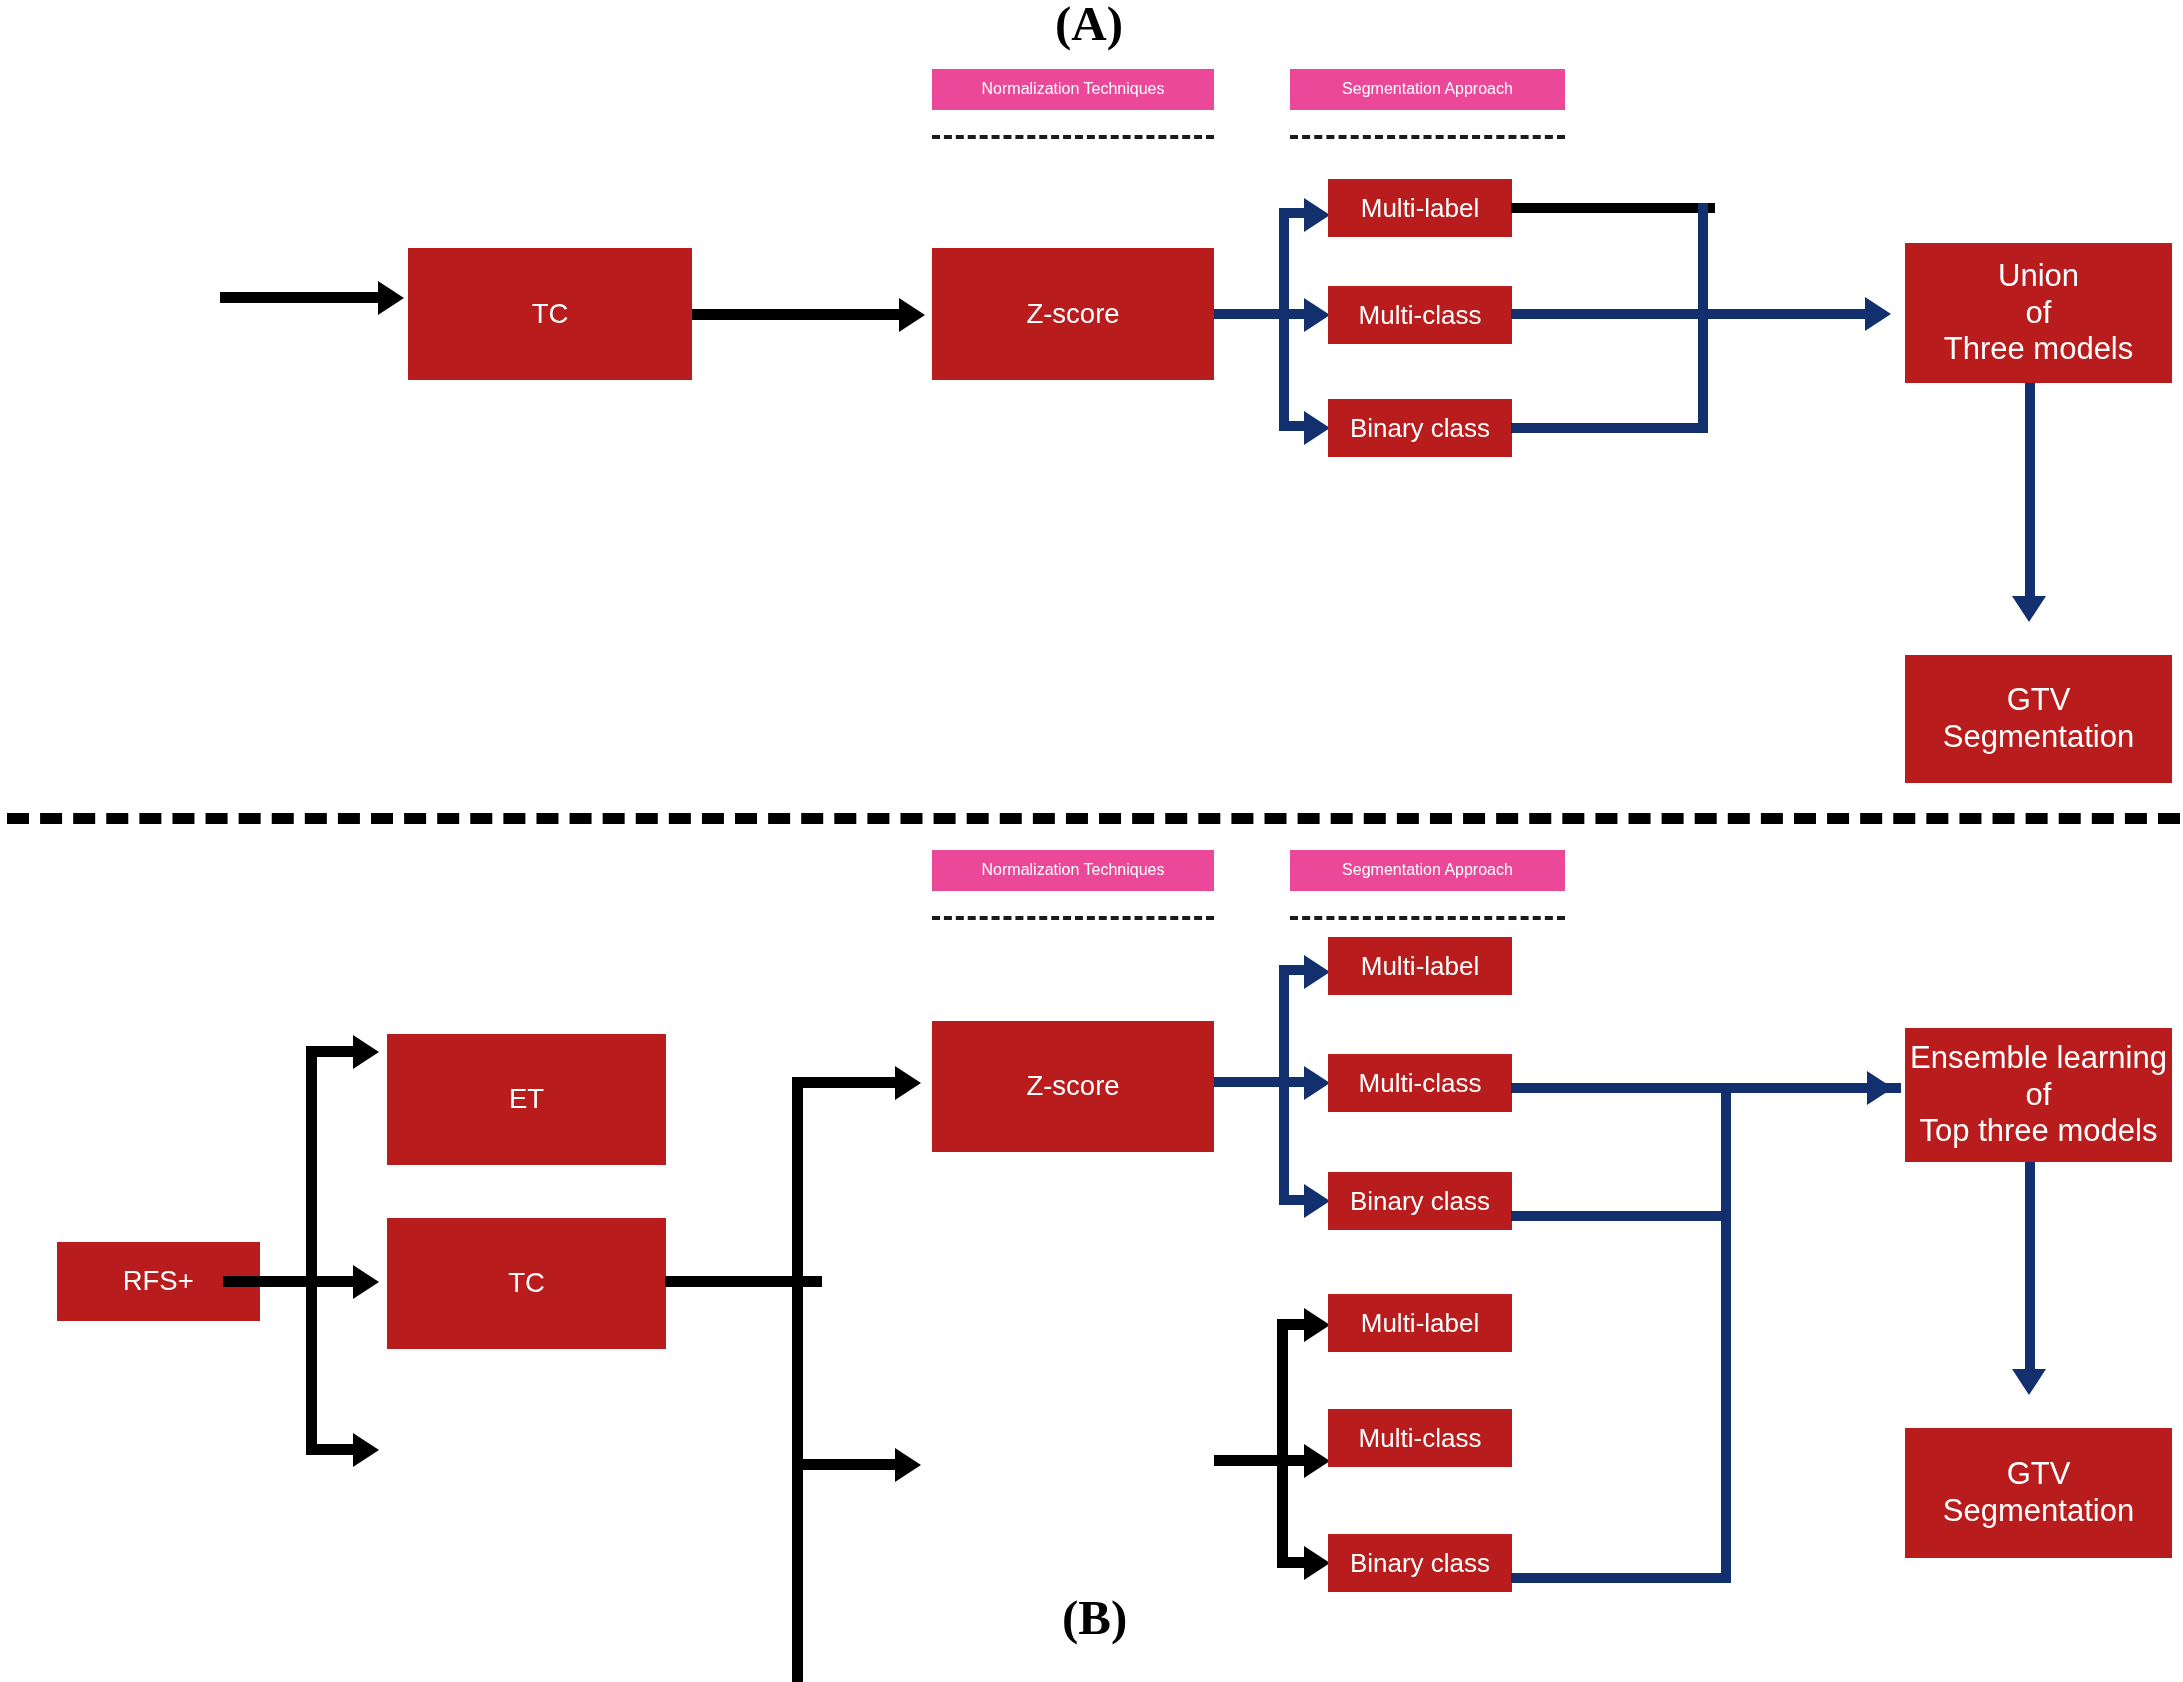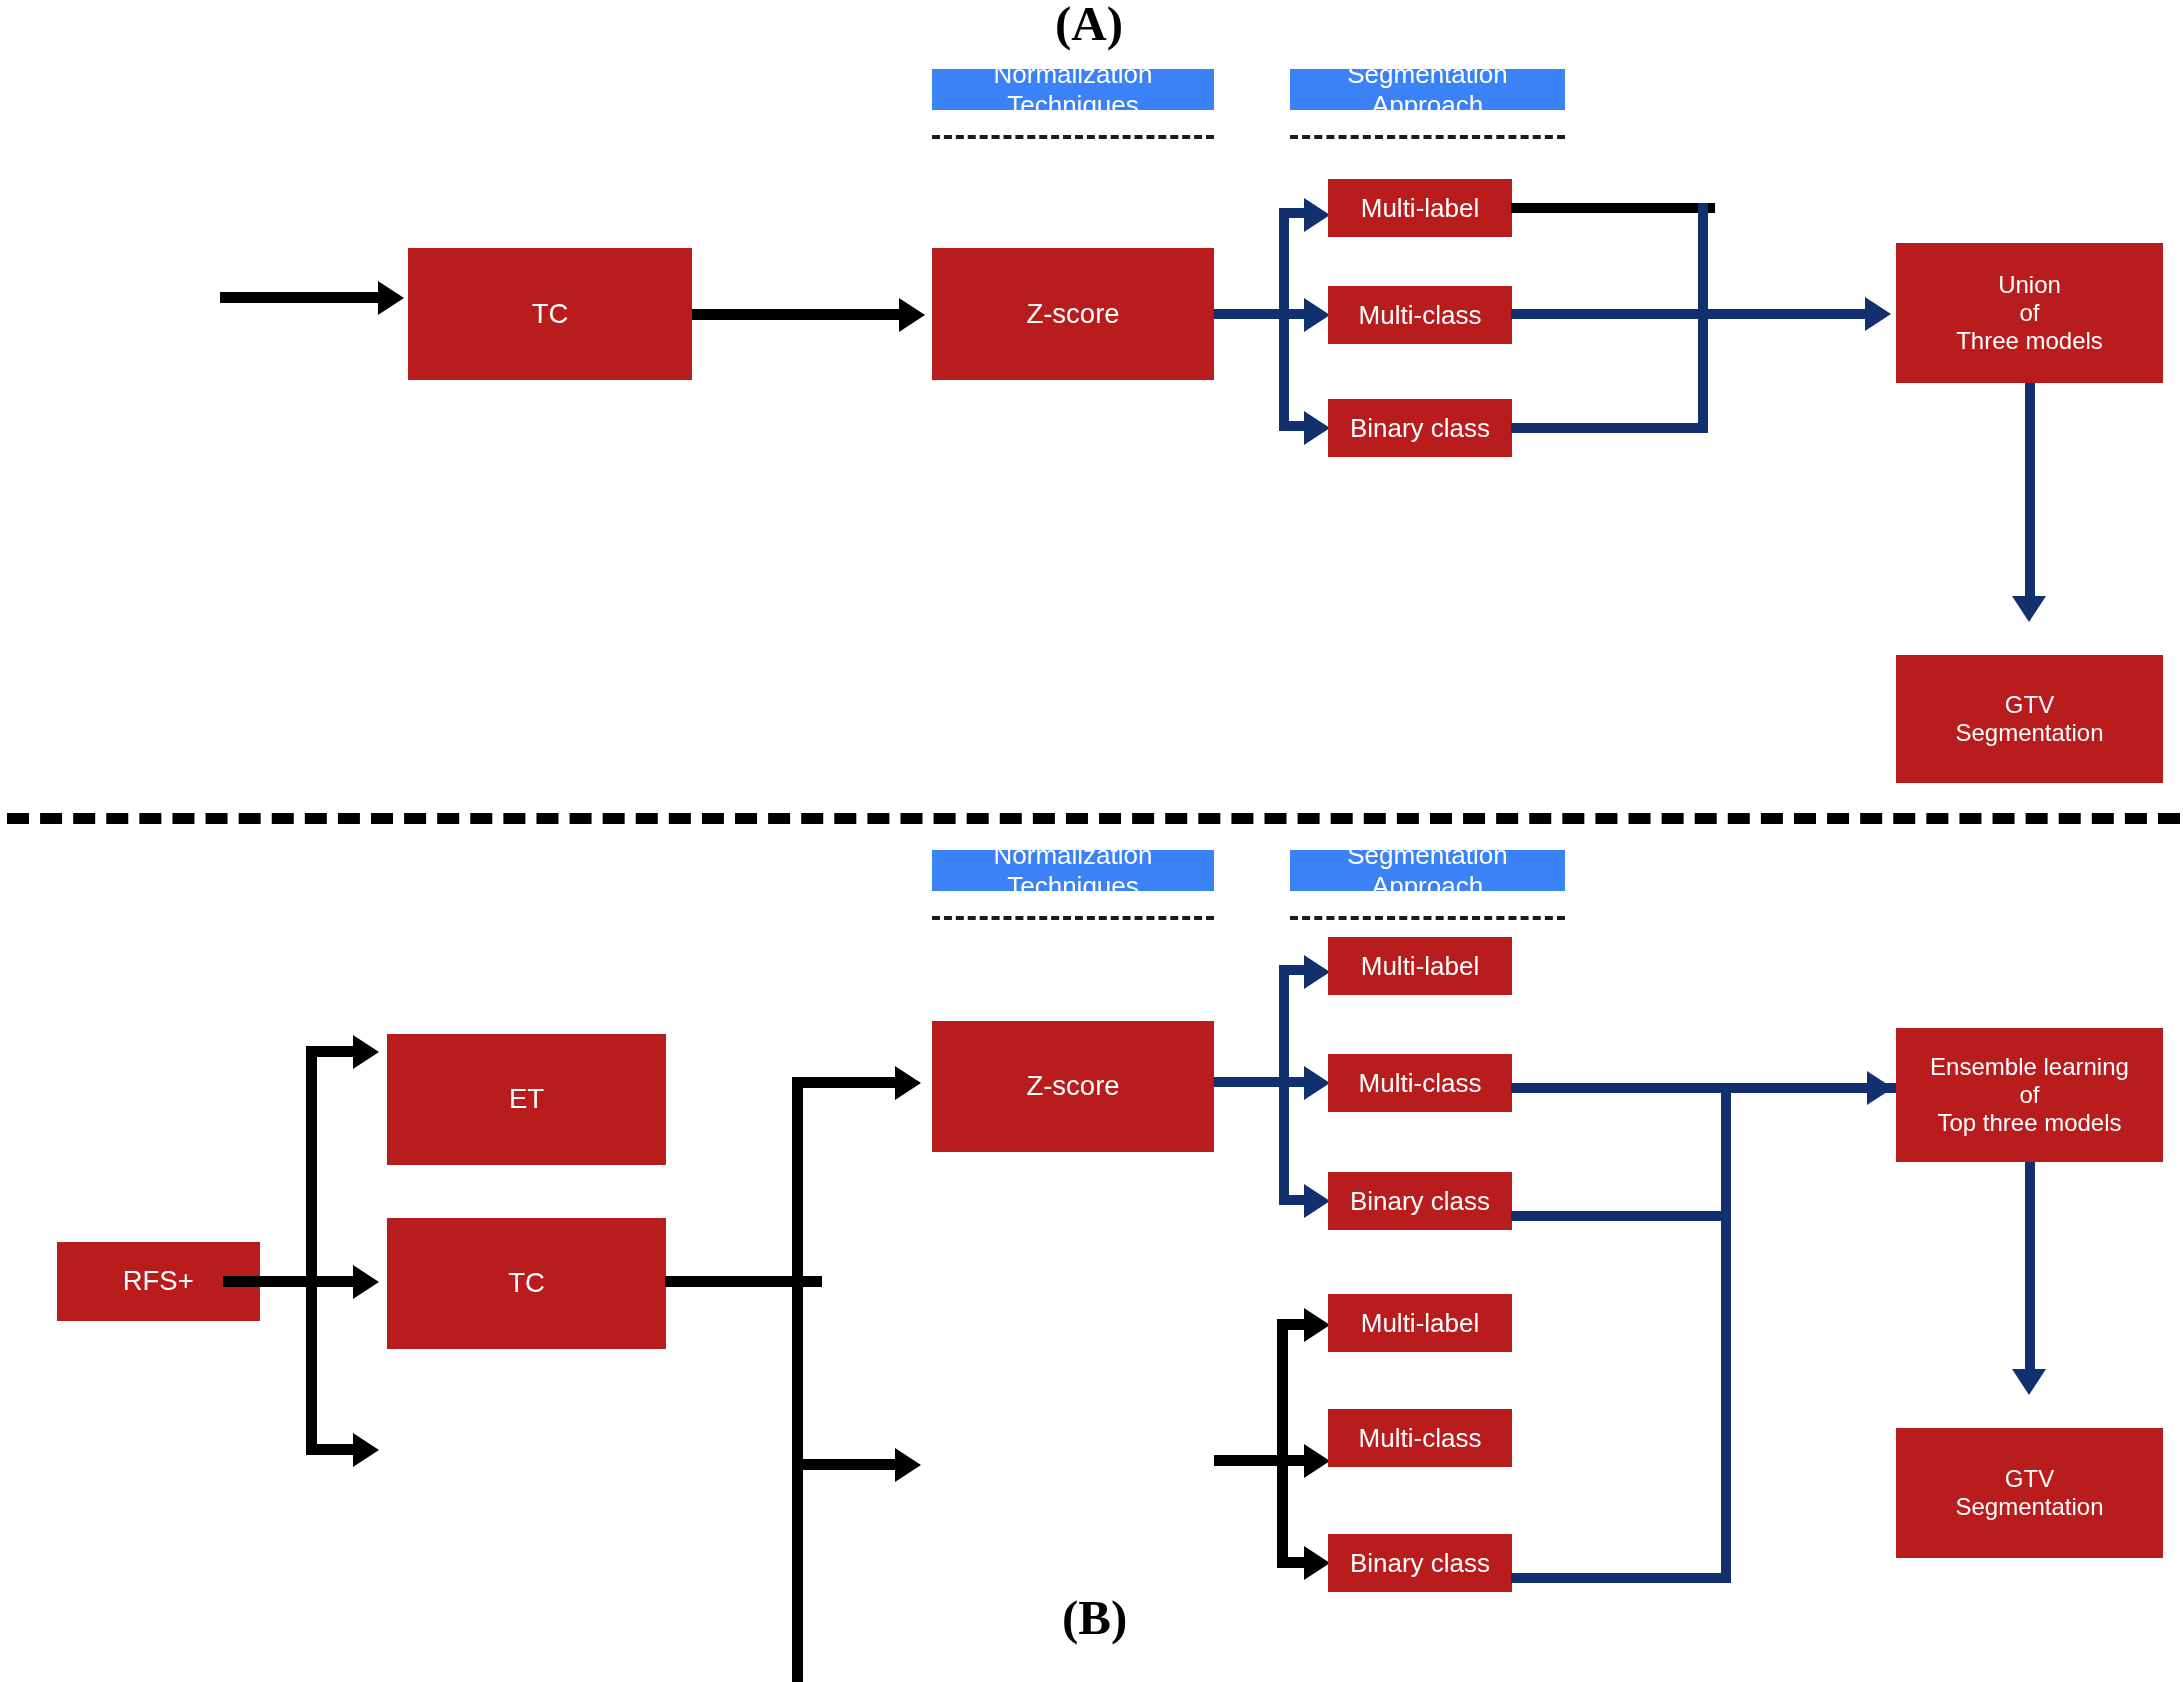--- a/index.html
+++ b/index.html
@@ -16,22 +16,22 @@
     justify-content:center;
     text-align:center;
     line-height:1.18;
     box-sizing:border-box;
     font-family:"Liberation Sans",sans-serif;
   }
   .box span{display:block;width:100%;white-space:pre-line;}
 
   .b-small{font-size:26px;}
   .b-mid{font-size:27.5px;}
-  .b-big{font-size:24px;}
-  .b-hdr{font-size:26px;background:#3b82f6;}
+  .b-big{font-size:31px;margin-left:9px;}
+  .b-hdr{font-size:16px;background:#ec4899;}
 
   
   .panel-letter{
     position:absolute;
     font-family:"Liberation Serif",serif;
     font-weight:bold;
     font-size:49px;
     color:#000;
     white-space:nowrap;
   }

